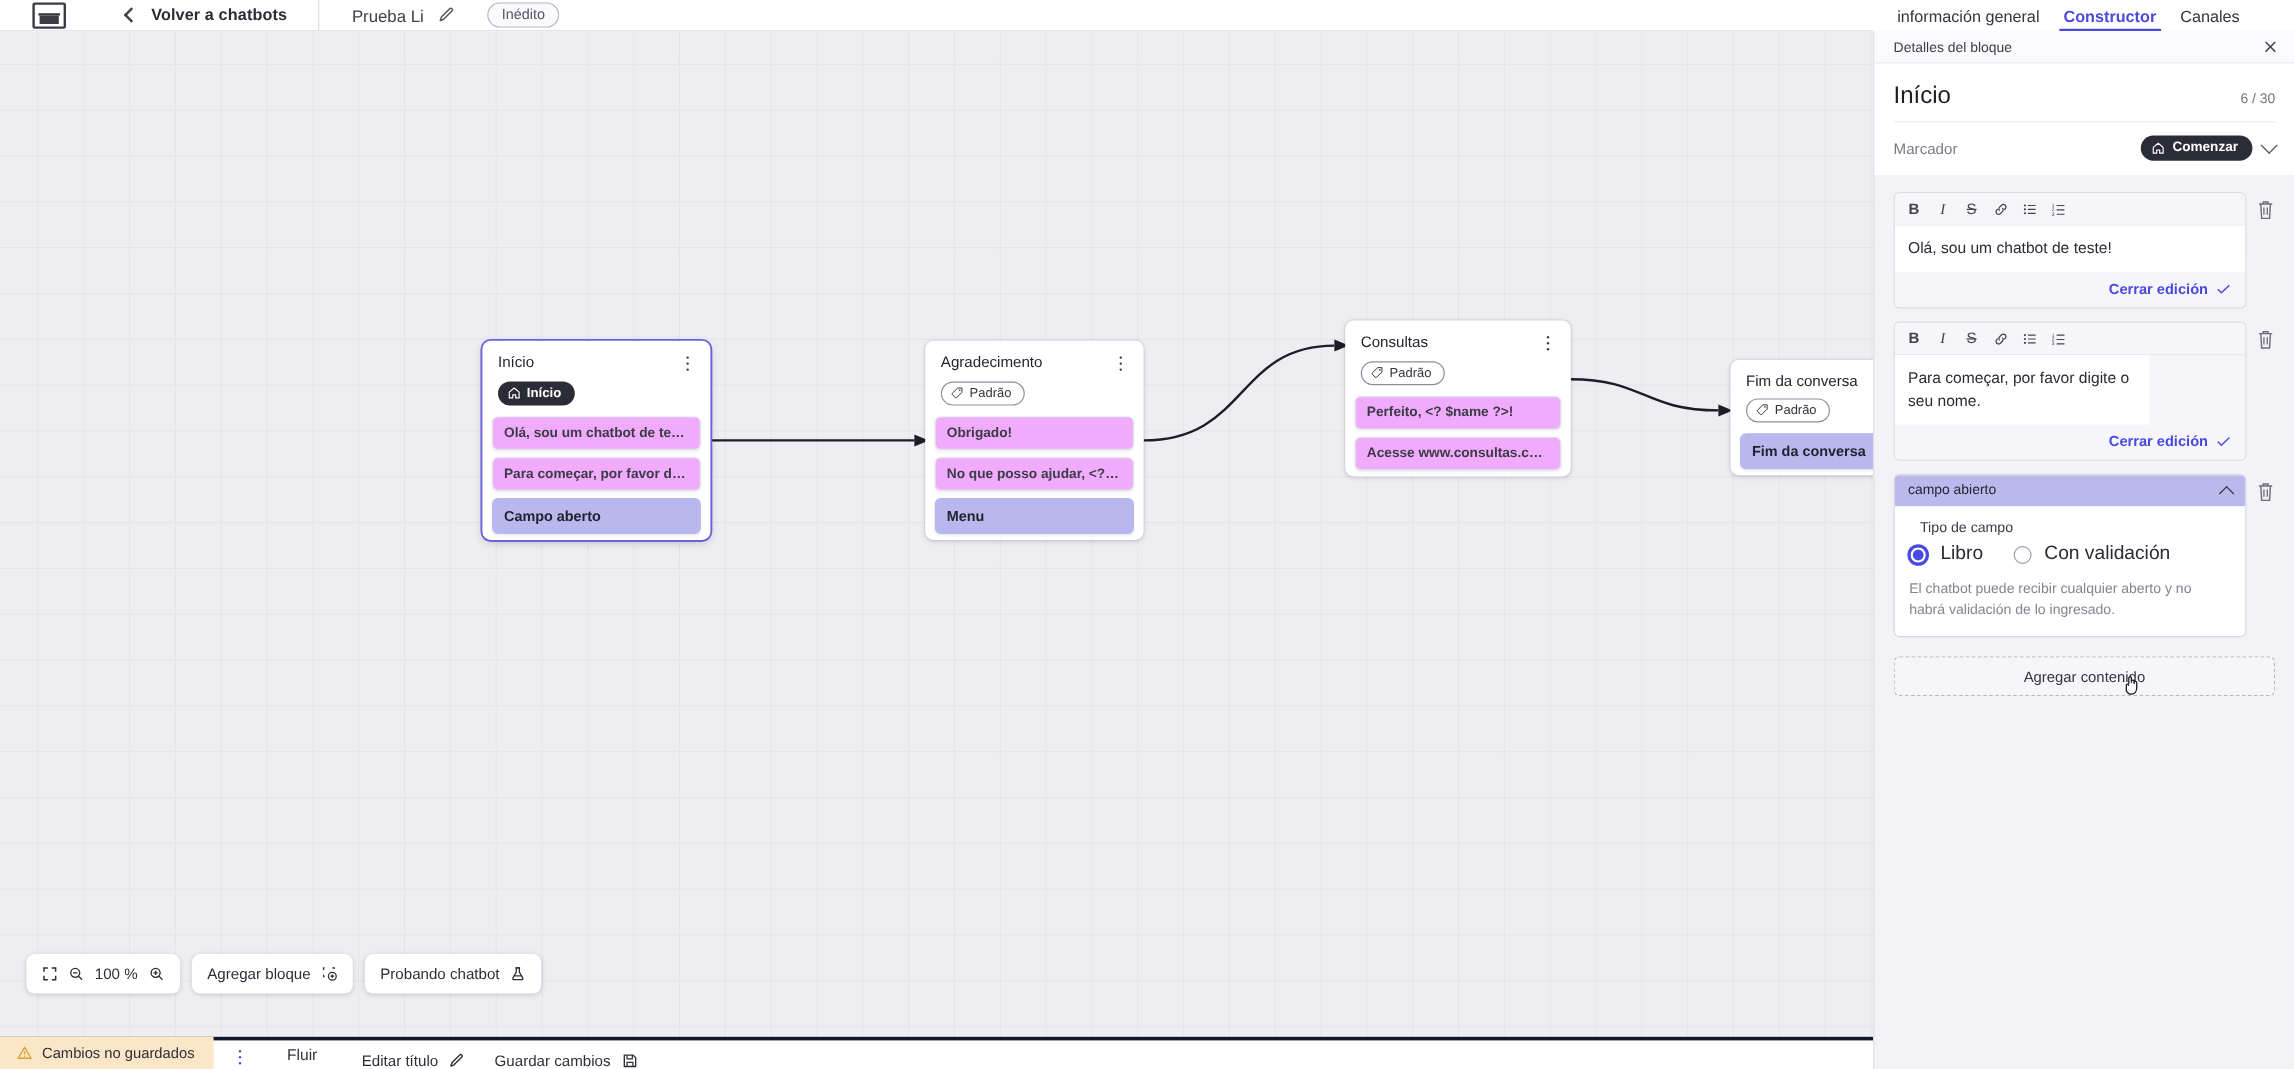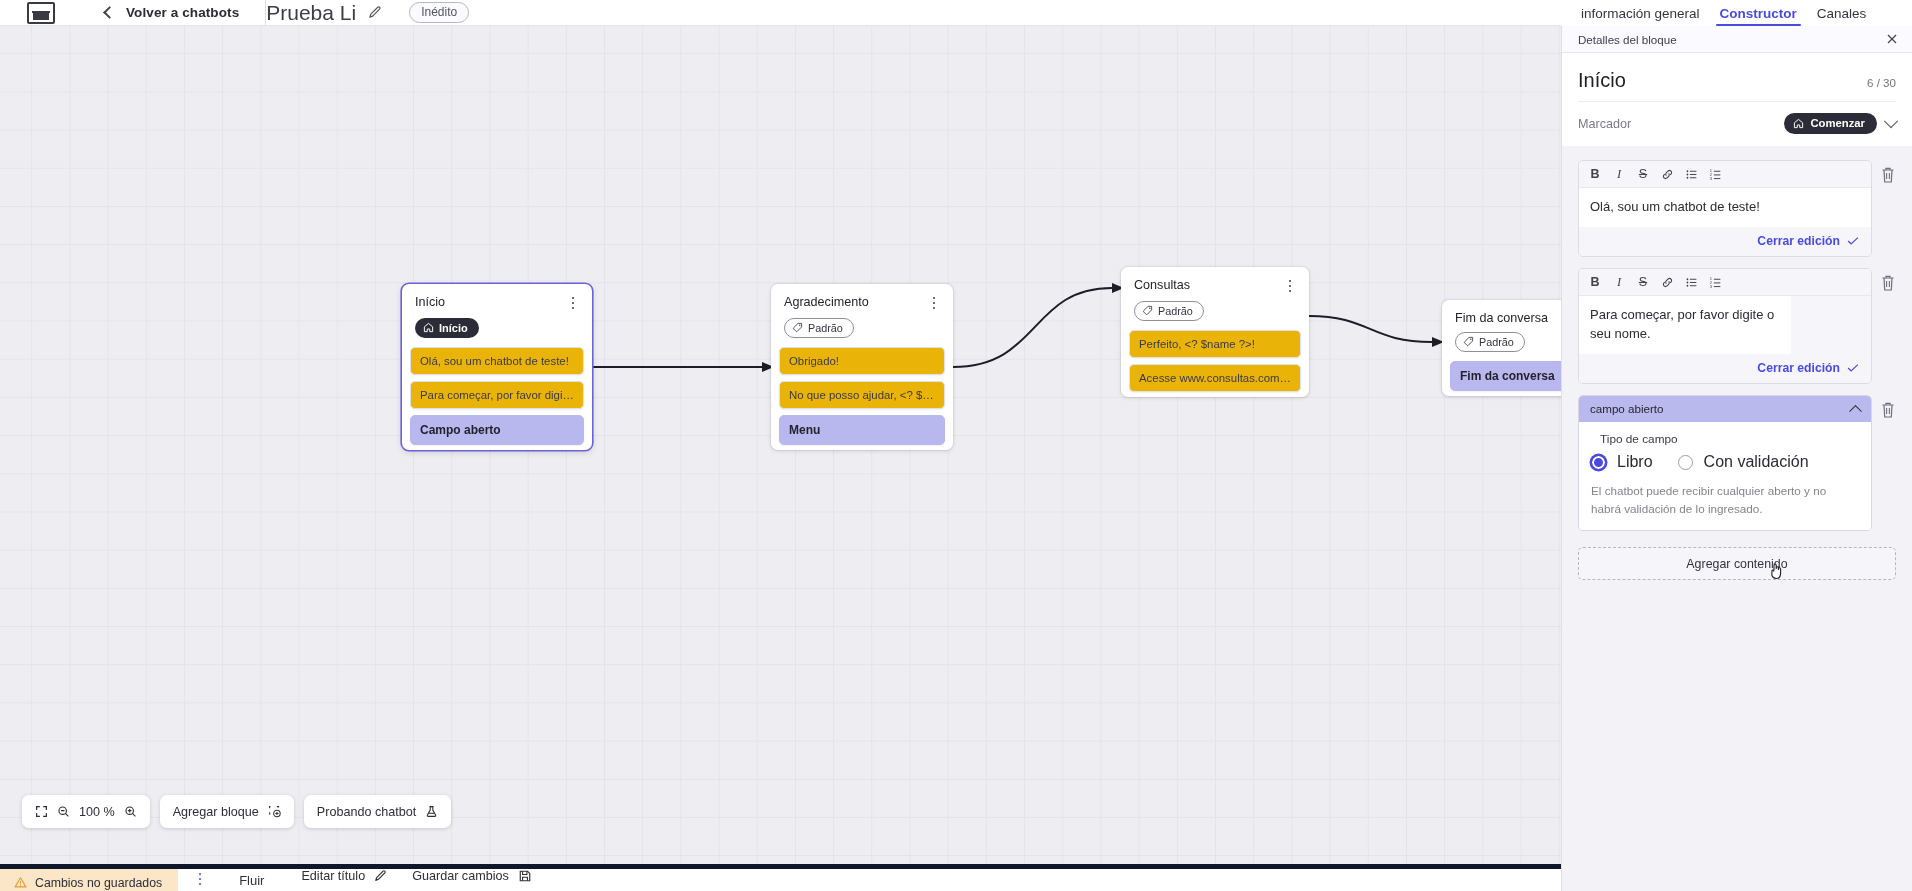--- a/index.html
+++ b/index.html
@@ -35,21 +35,21 @@
     margin-left: 50px; width: 9px; height: 9px;
     border-left: 2px solid #444; border-bottom: 2px solid #444;
     transform: rotate(45deg); flex: none;
   }
   .back-label {
     margin-left: 12px; font-size: 13.5px; font-weight: bold; color: #2b2b33;
     letter-spacing: .1px; white-space: nowrap;
   }
   .vdivider { margin-left: 26px; width: 1px; height: 26px; background: #dddde4; }
   .bot-title {
-    font-size: 21px; color: #3d3d47; white-space: nowrap;
+    margin-left: 27px; font-size: 14px; color: #3d3d47; white-space: nowrap;
     font-weight: normal;
   }
   .pencil-ico { margin-left: 12px; width: 15px; height: 15px; flex: none; }
   .pencil-ico svg { display:block; }
   .badge-pub {
     margin-left: 26px; border: 1px solid #b7b7c6; border-radius: 11px;
     padding: 2px 11px 3px; font-size: 12px; color: #55555f;
     background: #fafaff; white-space: nowrap;
   }
 
@@ -101,45 +101,46 @@
     padding: 3.5px 11px 4px 8px; font-size: 11px; font-weight: bold;
   }
   .tag-default {
     display: inline-flex; align-items: center; gap: 5px;
     border: 1px solid #8e8e9e; color: #33333d; border-radius: 11px;
     padding: 2.5px 10px 3px 7px; font-size: 10.8px; background: #fff;
   }
   .tag-ico { width: 11px; height: 11px; display:block; }
   .node-msgs { padding: 6px 8px 0; display: flex; flex-direction: column; gap: 6px; }
   .msg {
-    background: #eab308; border: 1px solid #e0e0e8; border-radius: 5px;
+    background: #f0abfc; border: 1px solid #e0e0e8; border-radius: 5px;
     font-size: 11.4px; color: #3b3b46; padding: 7px 9px;
     white-space: nowrap; overflow: hidden; text-overflow: ellipsis;
     box-shadow: 0 1px 2px rgba(40,40,70,.07);
+    font-weight: bold;
   }
   .msg.hl {
     background: #b9b8ee; border-color: #b9b8ee; color: #22222e;
     font-weight: bold; font-size: 12px;
   }
 
   
   .floatbar { position: absolute; left: 22px; bottom: 36px; display: flex; gap: 10px; }
   .fbtn {
     background: #fff; border-radius: 7px; box-shadow: 0 1px 4px rgba(30,30,60,.18);
     height: 33px; display: flex; align-items: center; padding: 0 13px; gap: 9px;
     font-size: 12.6px; color: #2e2e38; cursor: pointer; white-space: nowrap;
   }
   .zoom-pct { font-size: 12.6px; color: #2e2e38; }
   .ico-sq { width: 13px; height: 13px; position: relative; display:block; }
 
   
   .statusbar {
     position: absolute; left: 0; bottom: 0; width: 1561px; height: 27px;
-    background: #ffffff; display: flex; align-items: flex-start;
-    border-top: 5px solid #0f172a;
+    background: #ffffff; display: flex; align-items: flex-end;
+    border-top: 3px solid #0f172a;
   }
   .unsaved {
     background: #fbe6c8; height: 27px; display: flex; align-items: center;
     gap: 8px; padding: 0 16px 0 14px; font-size: 12.3px; color: #2e2e38; white-space: nowrap;
   }
   .sb-kebab { margin-left: 14px; width: 16px; height: 20px;
       display:flex; flex-direction:column; align-items:center; justify-content:center; gap:2.5px; cursor:pointer; }
   .sb-kebab i { width: 2.6px; height: 2.6px; border-radius: 50%; background: #4a4ae0; }
   .sb-tab {
     margin-left: 18px; font-size: 13px; color: #3b3b46; padding: 4px 13px 5px;

